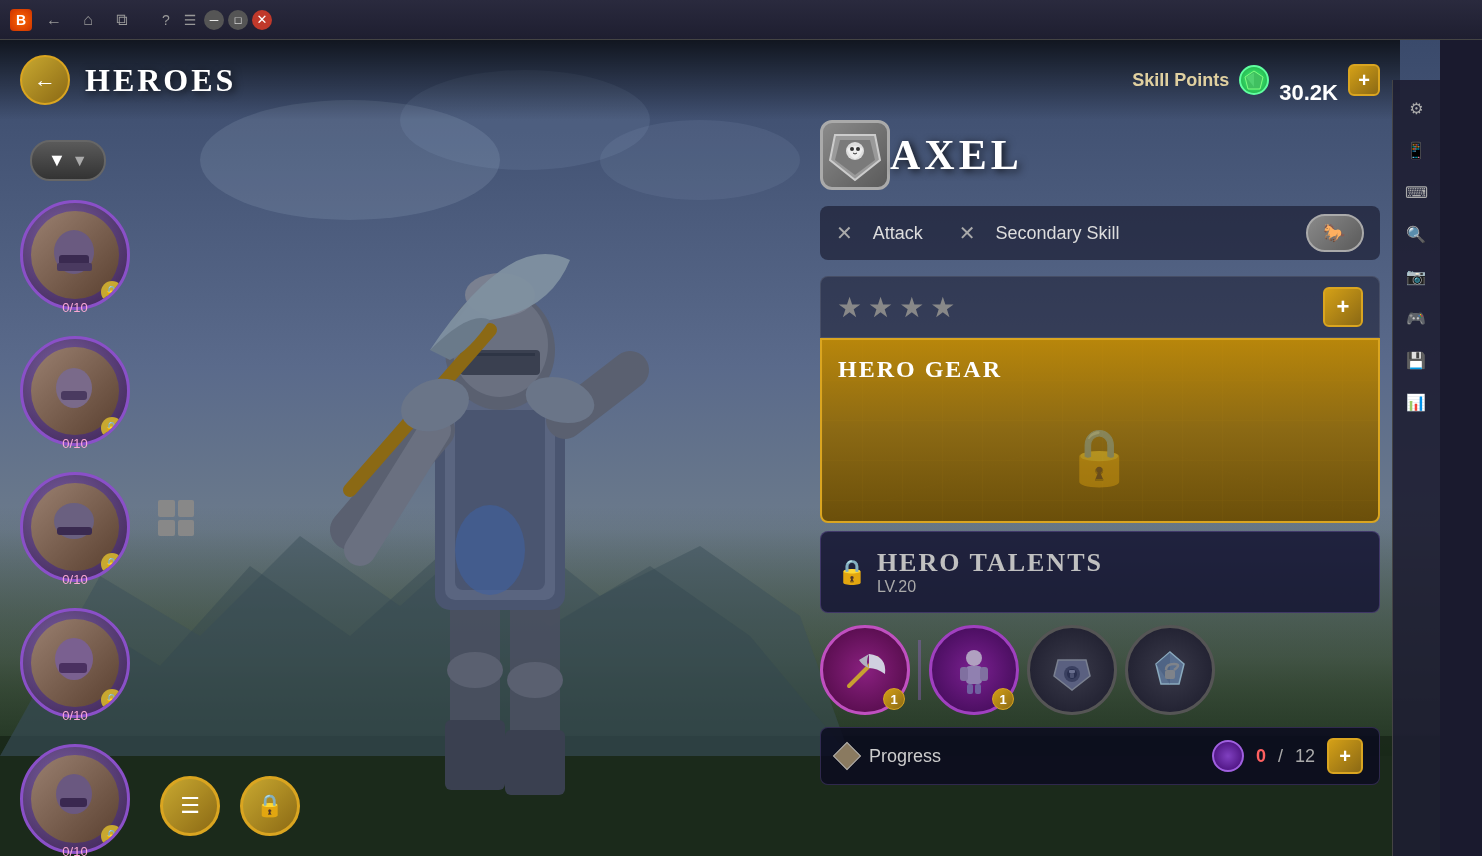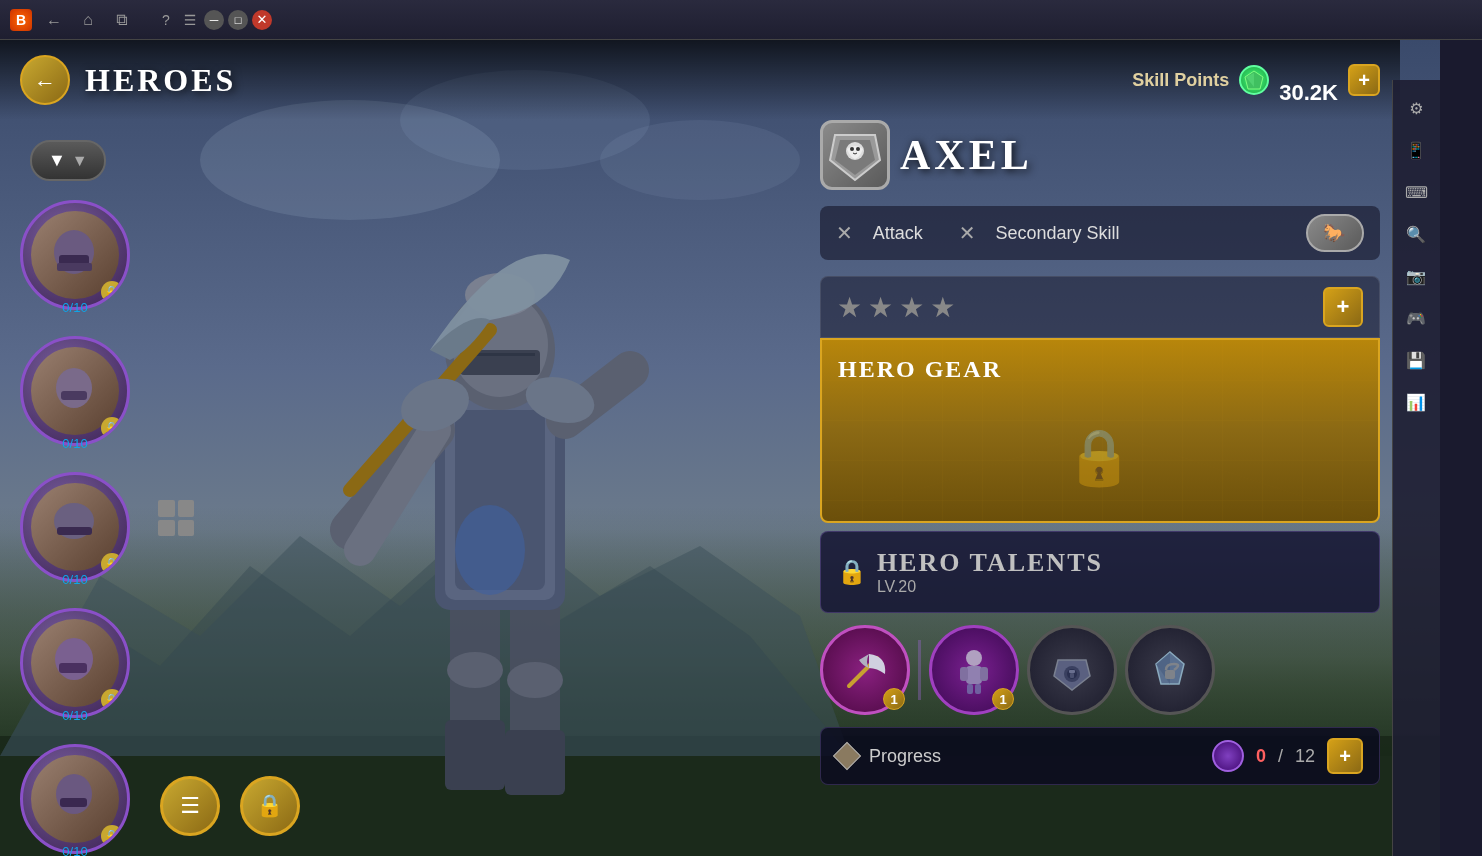--- a/index.html
+++ b/index.html
@@ -244,21 +244,21 @@
       align-items: center;
       justify-content: center;
       font-size: 12px;
     }
 
     .hero-count {
       position: absolute;
       bottom: -5px;
       left: 50%;
       transform: translateX(-50%);
-      color: #0ea5e9;
+      color: #f9a8d4;
       font-size: 13px;
       white-space: nowrap;
     }
 
     
     #grid-icon {
       position: absolute;
       top: 460px;
       left: 158px;
       width: 36px;
@@ -313,21 +313,20 @@
       right: 60px;
       width: 560px;
       z-index: 10;
     }
 
     
     #hero-header {
       display: flex;
       align-items: center;
       margin-bottom: 16px;
-      gap: 10px;
       text-align: center;
     }
 
     #hero-emblem {
       width: 70px;
       height: 70px;
       background: linear-gradient(135deg, #8a8a8a, #5a5a5a);
       border-radius: 12px;
       border: 3px solid #aaa;
       display: flex;

